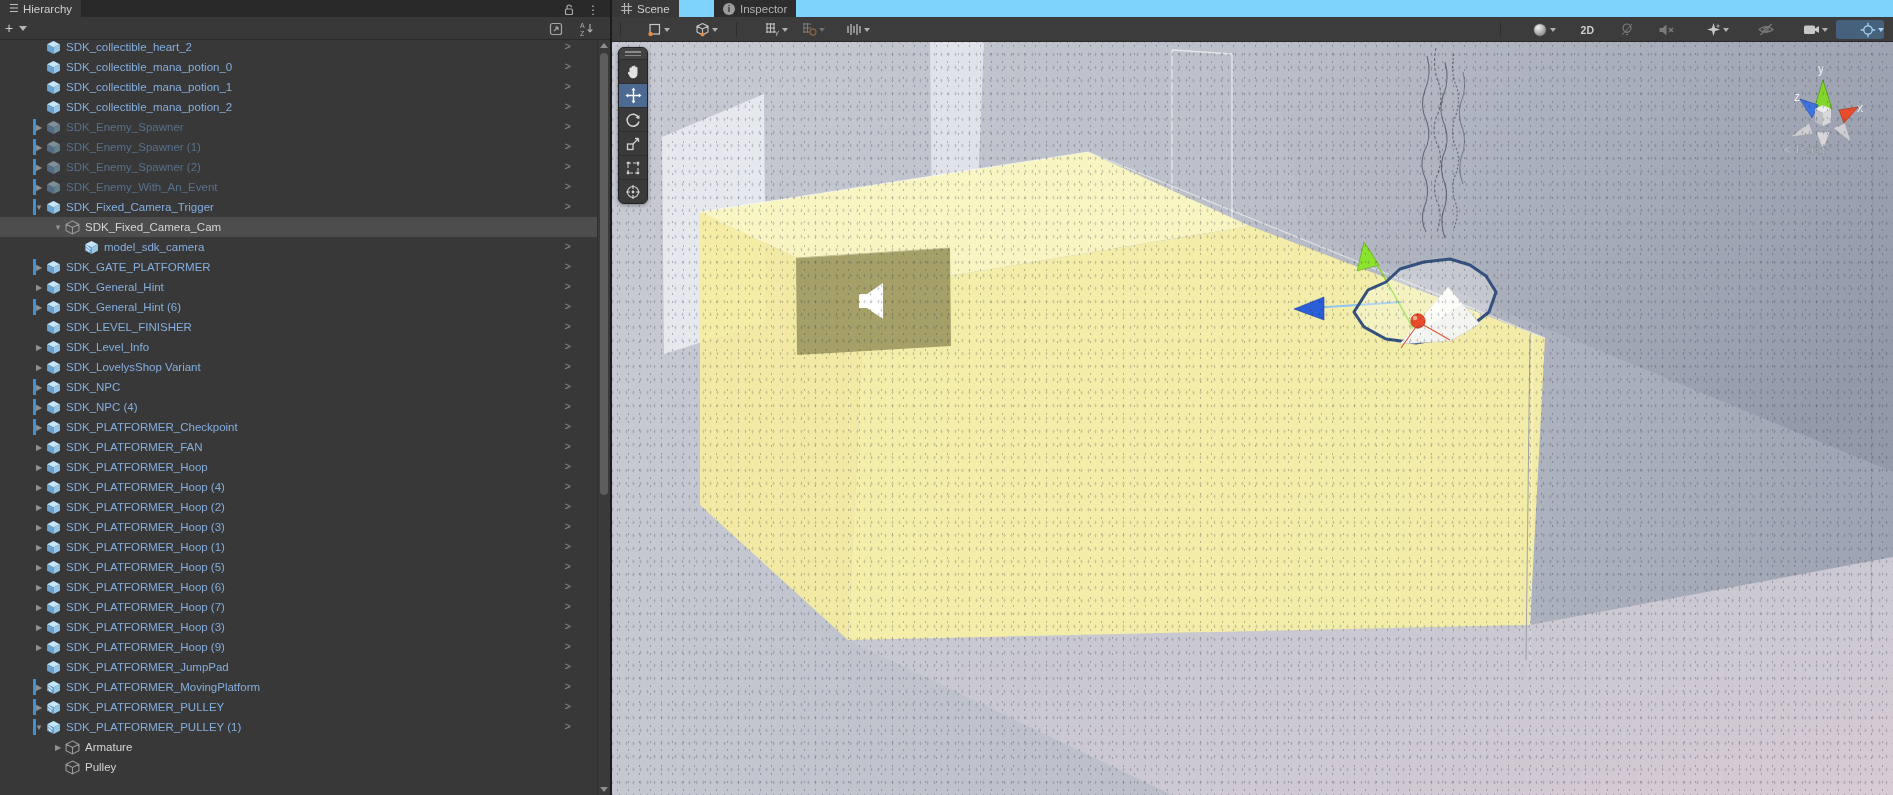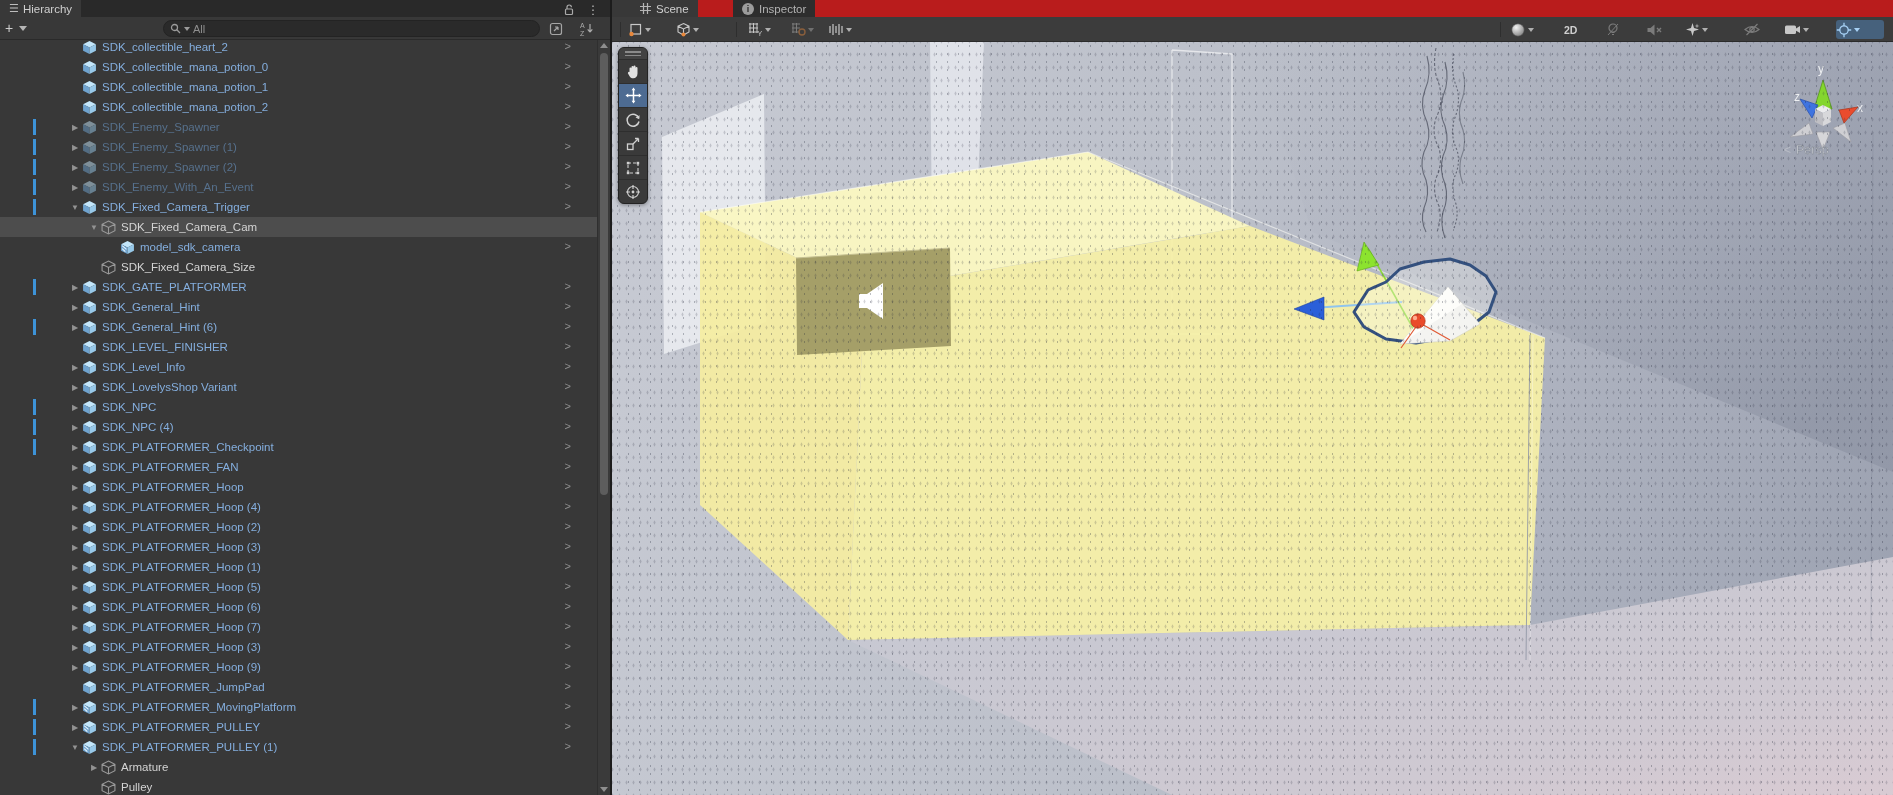--- a/index.html
+++ b/index.html
@@ -22,43 +22,43 @@
   .search { position:absolute; left:163px; top:3px; width:377px; height:17px; background:#2a2a2a;
             border:1px solid #232323; border-radius:9px; display:flex; align-items:center; padding:0 6px; gap:3px; }
   .search input { background:transparent; border:none; outline:none; color:#cfcfcf; font-size:11px; width:300px;
                   font-family:"Liberation Sans", sans-serif; }
   .search input::placeholder { color:#8f8f8f; }
   .mini-dd { width:0;height:0;border-left:3px solid transparent;border-right:3px solid transparent;border-top:4px solid #9a9a9a; }
   .icon-btn { position:absolute; top:3px; width:18px; height:17px; display:flex; align-items:center; justify-content:center; }
 
   .tree { position:absolute; left:0; top:40px; right:13px; bottom:0; overflow:hidden; }
   .tree-inner { margin-top:-3px; }
-  .row { position:relative; display:flex; align-items:center; height:20px; font-size:11.5px; color:#d4d4d4; white-space:nowrap;padding-left:36px; }
+  .row { position:relative; display:flex; align-items:center; height:20px; font-size:11.5px; color:#d4d4d4; white-space:nowrap; }
   .row.selected { background:#4d4d4d; }
   .row .bar { position:absolute; left:33px; top:2px; bottom:2px; width:2.5px; background:#3d93d8; }
   .row .arrow { width:14px; text-align:center; font-size:8px; color:#929292; flex:0 0 14px; }
   .row .obj-icon { flex:0 0 15px; margin-right:5px; display:flex; }
   .row .lbl { color:#d4d4d4; }
   .row.prefab .lbl, .row.model .lbl { color:#84aede; }
   .row.prefab-dim .lbl { color:#56708c; }
   .row.prefab-dim .obj-icon { opacity:.5; }
   .row .chev { position:absolute; right:26px; color:#8f8f8f; font-size:11px; top:3px; }
 
   .vscroll { position:absolute; right:0; top:40px; bottom:0; width:13px; background:#3a3a3a; border-left:1px solid #2f2f2f; }
   .vs-up, .vs-down { position:absolute; left:0; right:0; height:11px; display:flex; align-items:center; justify-content:center; }
   .vs-up { top:0; } .vs-down { bottom:0; }
   .tri-up { width:0;height:0;border-left:4px solid transparent;border-right:4px solid transparent;border-bottom:5px solid #8e8e8e; }
   .tri-dn { width:0;height:0;border-left:4px solid transparent;border-right:4px solid transparent;border-top:5px solid #8e8e8e; }
   .vs-thumb { position:absolute; left:2px; right:2px; top:13px; height:442px; background:#5d5d5d; border-radius:4px; }
 
   
   .scene { position:absolute; left:612px; top:0; right:0; height:795px; background:#383838; }
-  .scene .tabstrip { background:#b91c1c;margin-left:19px; }
+  .scene .tabstrip { background:#7dd3fc; }
   .s-toolbar { position:absolute; left:0; top:17px; right:0; height:25px; background:#3c3c3c; border-bottom:1px solid #2b2b2b; }
-  .tb-btn { position:absolute; top:3px; height:19px; display:flex; align-items:center; justify-content:flex-start; gap:2px;
+  .tb-btn { position:absolute; top:3px; height:19px; display:flex; align-items:center; justify-content:flex-end; gap:2px;
             border-radius:3px; color:#c8c8c8; font-size:10.5px; }
   .tb-btn.dim { opacity:.45; }
   .tb-btn.active-blue { background:#46617c; }
   .tb-sep { position:absolute; top:5px; width:1px; height:15px; background:#2e2e2e; }
   .dd { width:0;height:0;border-left:3.5px solid transparent;border-right:3.5px solid transparent;border-top:4.5px solid #b0b0b0; }
 
   .viewport { position:absolute; left:0; top:42px; right:0; bottom:0; overflow:hidden;
     background:linear-gradient(100deg,#c7cad3 0%,#bcc0ca 45%,#a8adbb 80%,#9ba1b0 100%); }
   .viewport svg.world { position:absolute; left:0; top:0; }
   .speckles { position:absolute; inset:0; pointer-events:none; opacity:.55;
@@ -90,28 +90,20 @@
             <rect x="2.5" y="6" width="7" height="5.5" rx="1" fill="none" stroke="#a9a9a9" stroke-width="1.2"></rect>
             <path d="M4,6 V4.2 a2.2,2.2 0 0 1 4.4,0" fill="none" stroke="#a9a9a9" stroke-width="1.2"></path>
           </svg>
       </div>
       <div class="icon-btn" style="left:584px; top:1px; color:#bdbdbd; font-size:12px;">⋮</div>
     </div>
 
     <div class="h-toolbar">
       <div class="plus-btn">+</div>
       <div class="plus-dd"></div>
-      <div class="search">
-        <svg width="11" height="11" viewBox="0 0 11 11">
-            <circle cx="4.5" cy="4.5" r="3" fill="none" stroke="#9a9a9a" stroke-width="1.3"></circle>
-            <line x1="6.8" y1="6.8" x2="10" y2="10" stroke="#9a9a9a" stroke-width="1.3"></line>
-          </svg>
-        <span class="mini-dd"></span>
-        <input placeholder="All" style="">
-      </div>
       <div class="icon-btn" style="left:547px;">
         <svg width="14" height="14" viewBox="0 0 14 14">
             <rect x="1.5" y="1.5" width="11" height="11" rx="2" fill="none" stroke="#a5a5a5" stroke-width="1.2"></rect>
             <path d="M5,9 L9,5 M9,5 h-3 M9,5 v3" stroke="#a5a5a5" stroke-width="1.2" fill="none"></path>
           </svg>
       </div>
       <div class="icon-btn" style="left:577px;">
         <svg width="15" height="15" viewBox="0 0 15 15">
             <text x="1" y="7" font-size="7" fill="#ababab" font-family="Liberation Sans, sans-serif">A</text>
             <text x="1" y="14.5" font-size="7" fill="#ababab" font-family="Liberation Sans, sans-serif">Z</text>
@@ -260,30 +252,20 @@
             <span class="obj-icon">
               <svg width="15" height="15" viewBox="0 0 14 14">
                 <polygon points="7,1 13,4 7,7 1,4" fill="#c3e6fa"></polygon>
                 <polygon points="1,4 7,7 7,13 1,10" fill="#6fa3cf"></polygon>
                 <polygon points="13,4 7,7 7,13 13,10" fill="#97c8e8"></polygon>
                 <path d="M2,5.2 L6,8.8 M2,8 L5,10.8" stroke="#eaf6fd" stroke-width="1" fill="none"></path>
               </svg>
             </span>
             <span class="lbl">model_sdk_camera</span>
             <span class="chev">&gt;</span>
-          </div>
-          <div class="row object">
-            <span style="flex: 0 0 51px;"></span>
-            <span class="arrow"></span>
-            <span class="obj-icon">
-              <svg width="15" height="15" viewBox="0 0 14 14">
-                <path d="M7,1 L13,4 L13,10 L7,13 L1,10 L1,4 Z M1,4 L7,7 L13,4 M7,7 L7,13" fill="none" stroke="#9a9a9a" stroke-width="1"></path>
-              </svg>
-            </span>
-            <span class="lbl">SDK_Fixed_Camera_Size</span>
           </div>
           <div class="row prefab">
             <span class="bar"></span>
             <span style="flex: 0 0 32px;"></span>
             <span class="arrow">▶</span>
             <span class="obj-icon">
               <svg width="15" height="15" viewBox="0 0 14 14">
                 <polygon points="7,1 13,4 7,7 1,4" fill="#c3e6fa"></polygon>
                 <polygon points="1,4 7,7 7,13 1,10" fill="#6fa3cf"></polygon>
                 <polygon points="13,4 7,7 7,13 13,10" fill="#97c8e8"></polygon>

